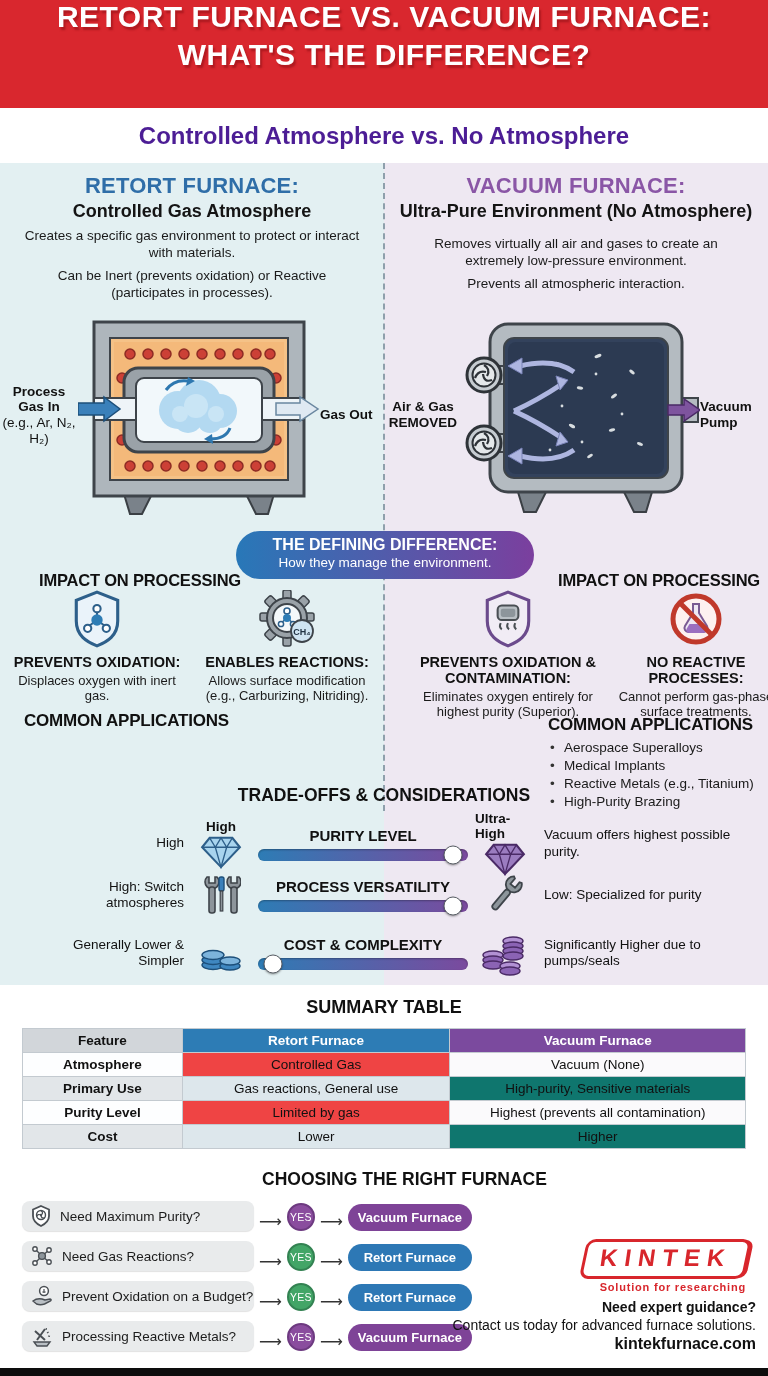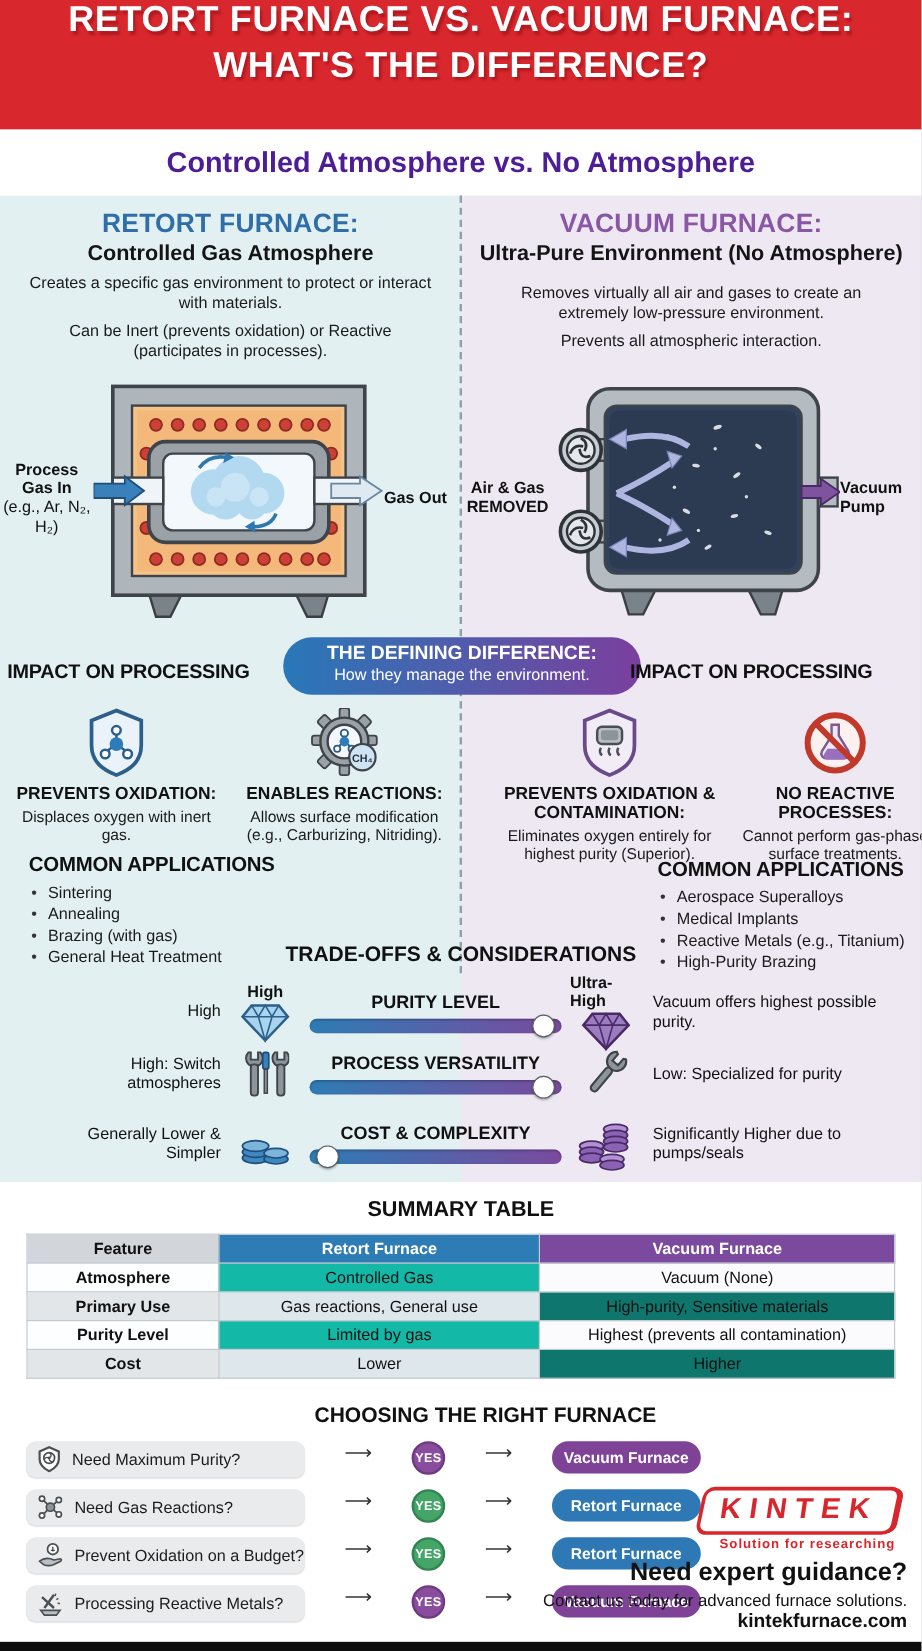--- a/index.html
+++ b/index.html
@@ -28,21 +28,21 @@
 
   
   .diagram { position:absolute; top:148px; width:384px; height:208px; display:flex; align-items:center; }
   .diagram.right { left:384px; }
   .dlabel { font-size:13.5px; font-weight:bold; color:#111; line-height:1.15; }
   .dlabel .plain { font-weight:normal; }
   .dlabel.l { width:78px; text-align:center; }
   .dlabel.r { width:64px; text-align:left; }
 
   
-  .impact { position:absolute; top:388px; width:235px; text-align:left; font-size:16.5px; font-weight:bold; color:#111; letter-spacing:-.2px; }
+  .impact { position:absolute; top:408px; width:235px; text-align:right; font-size:16.5px; font-weight:bold; color:#111; letter-spacing:-.2px; }
   .impact.l { left:6px; } .impact.r { right:8px; }
   .pill { position:absolute; left:236px; top:368px; width:298px; height:48px; border-radius:24px;
           background:linear-gradient(90deg,#2878b8,#7b3f9e); color:#fff; text-align:center; padding-top:5px; }
   .pill-t1 { font-size:16px; font-weight:bold; }
   .pill-t2 { font-size:13.5px; margin-top:1px; }
 
   
   .feats { position:absolute; top:424px; display:flex; }
   .feats.l { left:4px; width:380px; }
   .feats.r { left:408px; width:376px; }
@@ -76,44 +76,44 @@
 
   
   .summary { height:170px; background:#fff; }
   .sum-title { text-align:center; font-size:18px; font-weight:bold; color:#111; padding-top:12px; }
   table.sum { border-collapse:collapse; margin:10px auto 0; width:724px; }
   table.sum td { border:1px solid #c3cad0; font-size:13.5px; text-align:center; padding:4px 4px; color:#111; }
   table.sum tr.hd td { font-weight:bold; }
   td.fcol { background:#d2d6da; font-weight:bold; width:160px; }
   td.rhd { background:#2d7cb5; color:#fff !important; width:268px; }
   td.vhd { background:#7b4a9e; color:#fff !important; width:296px; }
-  tr.odd td { background:#fdfeff; } tr.odd td.c2 { background:#14b8a6; } tr.odd td.c3 { background:#fbfafc; }
+  tr.odd td { background:#fdfeff; } tr.odd td.c2 { background:#ef4444; } tr.odd td.c3 { background:#fbfafc; }
   tr.even td { background:#e2e6e9; } tr.even td.c2 { background:#dde7ec; } tr.even td.c3 { background:#0f766e; }
   tr.odd td.f1, tr.even td.f1 { font-weight:bold; }
 
   
   .choosing { position:relative; height:213px; background:#fff;padding-left:41px; }
   .ch-title { text-align:center; font-size:17.5px; font-weight:bold; color:#111; padding-top:14px; }
   .ch-rows { position:absolute; left:22px; top:46px; }
-  .ch-row { display:flex; align-items:flex-start; height:30px; margin-bottom:10px;gap:28px; }
+  .ch-row { display:flex; align-items:flex-end; height:30px; margin-bottom:10px; }
   .q-pill { width:232px; height:30px; background:#e9ebec; border-radius:8px; display:flex; align-items:center; padding-left:9px; gap:9px; box-shadow:0 1px 1px rgba(0,0,0,.12); }
   .q-pill span { font-size:13.5px; color:#1c1c1c; }
   .fl-arrow { font-size:16px; color:#333; margin:0 5px; }
-  .yes { width:28px; height:28px; border-radius:50%; color:#fff; font-size:10.5px; font-weight:bold; display:flex; align-items:center; justify-content:center; letter-spacing:.3px; }
+  .yes { width:28px; height:28px; border-radius:50%; color:#fff; font-size:10.5px; font-weight:normal; display:flex; align-items:center; justify-content:center; letter-spacing:.3px; }
   .yes.purple { background:#8a4d9e; border:2px solid #6d3a80; }
   .yes.green { background:#43a567; border:2px solid #338252; }
   .ans { width:124px; height:27px; border-radius:14px; color:#fff; font-size:13px; font-weight:bold; text-align:center; line-height:27px; }
   .ans.vacuum { background:#7e4397; } .ans.retort { background:#2d78b5; }
 
   
   .foot { position:absolute; right:6px; top:84px; width:316px; text-align:right; }
   .logo-box { display:inline-block; border:3px solid #d8262c; border-radius:9px; padding:2px 14px 4px; transform:skewX(-12deg); margin-right:14px; background:#fff; box-shadow:3px 0 0 -1px #d8262c; }
   .logo-box .kk { display:inline-block; transform:skewX(4deg); color:#d8262c; font-weight:bold; font-size:24px; letter-spacing:7px; }
   .logo-tag { color:#d8262c; font-weight:bold; font-size:11px; letter-spacing:.8px; margin:2px 16px 6px 0; }
-  .guide { font-size:21px; font-weight:bold; color:#111; margin-right:6px; }
+  .guide { font-size:14px; font-weight:bold; color:#111; margin-right:6px; }
   .contact { font-size:14px; color:#111; margin:2px 6px 0 0; }
   .site { font-size:16px; font-weight:bold; color:#111; margin:2px 6px 0 0; }
   .blackbar { height:8px; background:#0d0d0d; }
 
   svg { display:block; }
 </style>
 </head>
 <body>
 
 <div class="page">
@@ -339,26 +339,20 @@
             <line x1="12" y1="12" x2="44" y2="44" stroke="#c0392b" stroke-width="5"></line>
           </svg>
         </div>
         <div class="feat-title">NO REACTIVE PROCESSES:</div>
         <div class="feat-text">Cannot perform gas-phase surface treatments.</div>
       </div>
     </div>
 
     <div class="apps l">
       <div class="apps-title">COMMON APPLICATIONS</div>
-      <ul>
-        <li>Sintering</li>
-        <li>Annealing</li>
-        <li>Brazing (with gas)</li>
-        <li>General Heat Treatment</li>
-      </ul>
     </div>
     <div class="apps r">
       <div class="apps-title">COMMON APPLICATIONS</div>
       <ul>
         <li>Aerospace Superalloys</li>
         <li>Medical Implants</li>
         <li>Reactive Metals (e.g., Titanium)</li>
         <li>High-Purity Brazing</li>
       </ul>
     </div>

